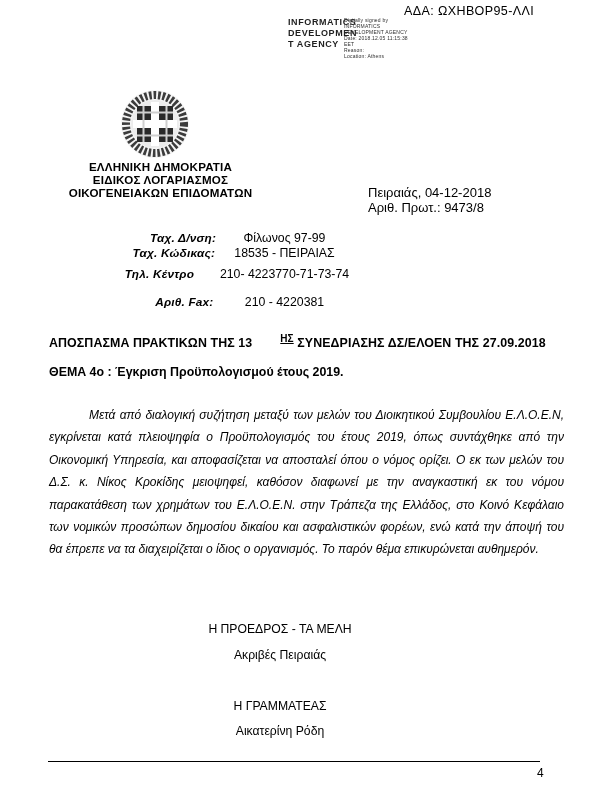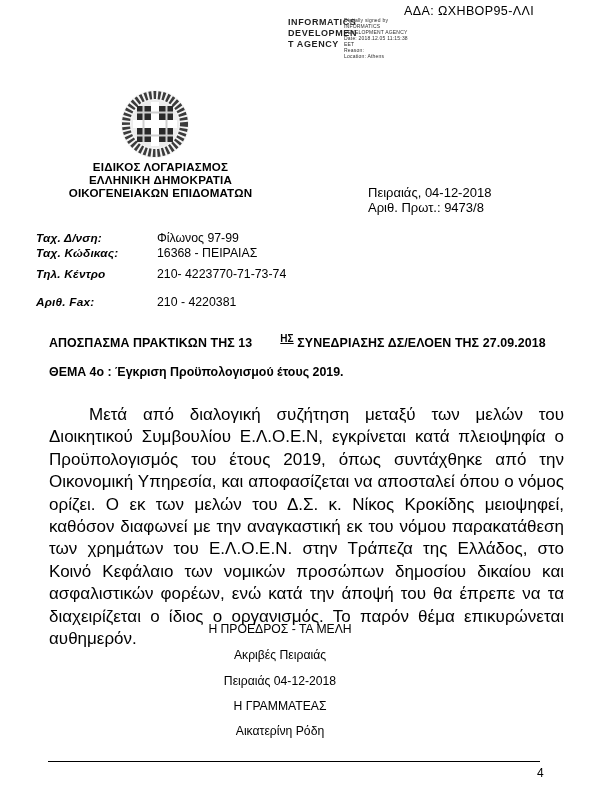--- a/index.html
+++ b/index.html
@@ -22,37 +22,37 @@
   
   .emblem{position:absolute;top:87px;left:117px;width:76px;height:76px;}
   
   .org{
     position:absolute;top:160px;left:28px;width:265px;text-align:center;
     font-weight:bold;font-size:11.6px;line-height:13.2px;letter-spacing:0.2px;
   }
   
   .date-block{position:absolute;top:186px;left:368px;font-size:13px;line-height:14.5px;}
   
-  .contact-row{position:absolute;left:36px;width:360px;font-size:12.3px;}
+  .contact-row{position:absolute;left:44px;width:360px;font-size:12.3px;text-align:center;}
   .contact-row .lbl{
     display:inline-block;width:121px;font-weight:bold;font-style:italic;
     font-size:11.8px;letter-spacing:0.2px;
   }
   .r0{top:231px}.r1{top:246px}.r2{top:267px}.r3{top:295px}
   
   .doc-title{
     position:absolute;top:333px;left:49px;width:516px;font-weight:bold;
     font-size:12.4px;white-space:nowrap;letter-spacing:0.1px;
   }
   .doc-title sup{font-size:10px;text-decoration:underline;margin-left:28px;}
   .theme{position:absolute;top:365px;left:49px;font-weight:bold;font-size:12.4px;}
   
   .body-par{
     position:absolute;top:404px;left:49px;width:515px;
-    font-size:17px;line-height:22.4px;text-align:justify;text-indent:40px;
+    font-size:12px;line-height:22.4px;text-align:justify;text-indent:40px;font-style:italic;
   }
   
   .closing{position:absolute;left:0;width:560px;text-align:center;font-size:12.2px;}
   .c0{top:622px}.c1{top:648px}.c2{top:674px}.c3{top:699px}.c4{top:724px}
   
   .footer-rule{position:absolute;top:761px;left:48px;width:492px;border-top:1px solid #000;}
   .page-num{position:absolute;top:766px;left:537px;font-size:12px;}
 </style>
 </head>
 <body>
@@ -87,51 +87,50 @@
       <rect x="34" y="15" width="8" height="44" fill="#ffffff"></rect>
       <rect x="16" y="33" width="44" height="8" fill="#ffffff"></rect>
       <rect x="25.5" y="19" width="2" height="36" fill="#cfcfcf"></rect>
       <rect x="48.5" y="19" width="2" height="36" fill="#cfcfcf"></rect>
       <rect x="20" y="24.5" width="36" height="2" fill="#cfcfcf"></rect>
       <rect x="20" y="47.5" width="36" height="2" fill="#cfcfcf"></rect>
     </svg>
   </div>
 
   <div class="org">
+    <div>ΕΛΛΗΝΙΚΗ ΔΗΜΟΚΡΑΤΙΑ</div>
     <div>ΕΙΔΙΚΟΣ ΛΟΓΑΡΙΑΣΜΟΣ</div>
-    <div>ΕΛΛΗΝΙΚΗ ΔΗΜΟΚΡΑΤΙΑ</div>
     <div>ΟΙΚΟΓΕΝΕΙΑΚΩΝ ΕΠΙΔΟΜΑΤΩΝ</div>
   </div>
 
   <div class="date-block">
     <div>Πειραιάς, 04-12-2018</div>
     <div>Αριθ. Πρωτ.: 9473/8</div>
   </div>
 
   <div class="contact-row r0">
     <span class="lbl">Ταχ. Δ/νση:</span><span>Φίλωνος 97-99</span>
   </div>
   <div class="contact-row r1">
-    <span class="lbl">Ταχ. Κώδικας:</span><span>16368 - ΠΕΙΡΑΙΑΣ</span>
+    <span class="lbl">Ταχ. Κώδικας:</span><span>18535 - ΠΕΙΡΑΙΑΣ</span>
   </div>
   <div class="contact-row r2">
     <span class="lbl">Τηλ. Κέντρο</span><span>210- 4223770-71-73-74</span>
   </div>
   <div class="contact-row r3">
     <span class="lbl">Αριθ. Fax:</span><span>210 - 4220381</span>
   </div>
 
   <div class="doc-title"><span>ΑΠΟΣΠΑΣΜΑ ΠΡΑΚΤΙΚΩΝ ΤΗΣ 13</span><sup>ΗΣ</sup><span> ΣΥΝΕΔΡΙΑΣΗΣ ΔΣ/ΕΛΟΕΝ ΤΗΣ 27.09.2018</span></div>
 
   <div class="theme">ΘΕΜΑ 4ο : Έγκριση Προϋπολογισμού έτους 2019.</div>
 
   <div class="body-par">Μετά από διαλογική συζήτηση μεταξύ των μελών του Διοικητικού Συμβουλίου Ε.Λ.Ο.Ε.Ν, εγκρίνεται κατά πλειοψηφία ο Προϋπολογισμός του έτους 2019, όπως συντάχθηκε από την Οικονομική Υπηρεσία, και αποφασίζεται να αποσταλεί όπου ο νόμος ορίζει. Ο εκ των μελών του Δ.Σ. κ. Νίκος Κροκίδης μειοψηφεί, καθόσον διαφωνεί με την αναγκαστική εκ του νόμου παρακατάθεση των χρημάτων του Ε.Λ.Ο.Ε.Ν. στην Τράπεζα της Ελλάδος, στο Κοινό Κεφάλαιο των νομικών προσώπων δημοσίου δικαίου και ασφαλιστικών φορέων, ενώ κατά την άποψή του θα έπρεπε να τα διαχειρίζεται ο ίδιος ο οργανισμός. Το παρόν θέμα επικυρώνεται αυθημερόν.</div>
 
   <div class="closing c0">Η ΠΡΟΕΔΡΟΣ  - ΤΑ ΜΕΛΗ</div>
   <div class="closing c1">Ακριβές Πειραιάς</div>
-  <div class="closing c2">Πειραιάς 04-12-2018</div>
   <div class="closing c3">Η ΓΡΑΜΜΑΤΕΑΣ</div>
   <div class="closing c4">Αικατερίνη Ρόδη</div>
 
   <div class="footer-rule"></div>
   <div class="page-num">4</div>
 
 </div>
 
 </body></html>

